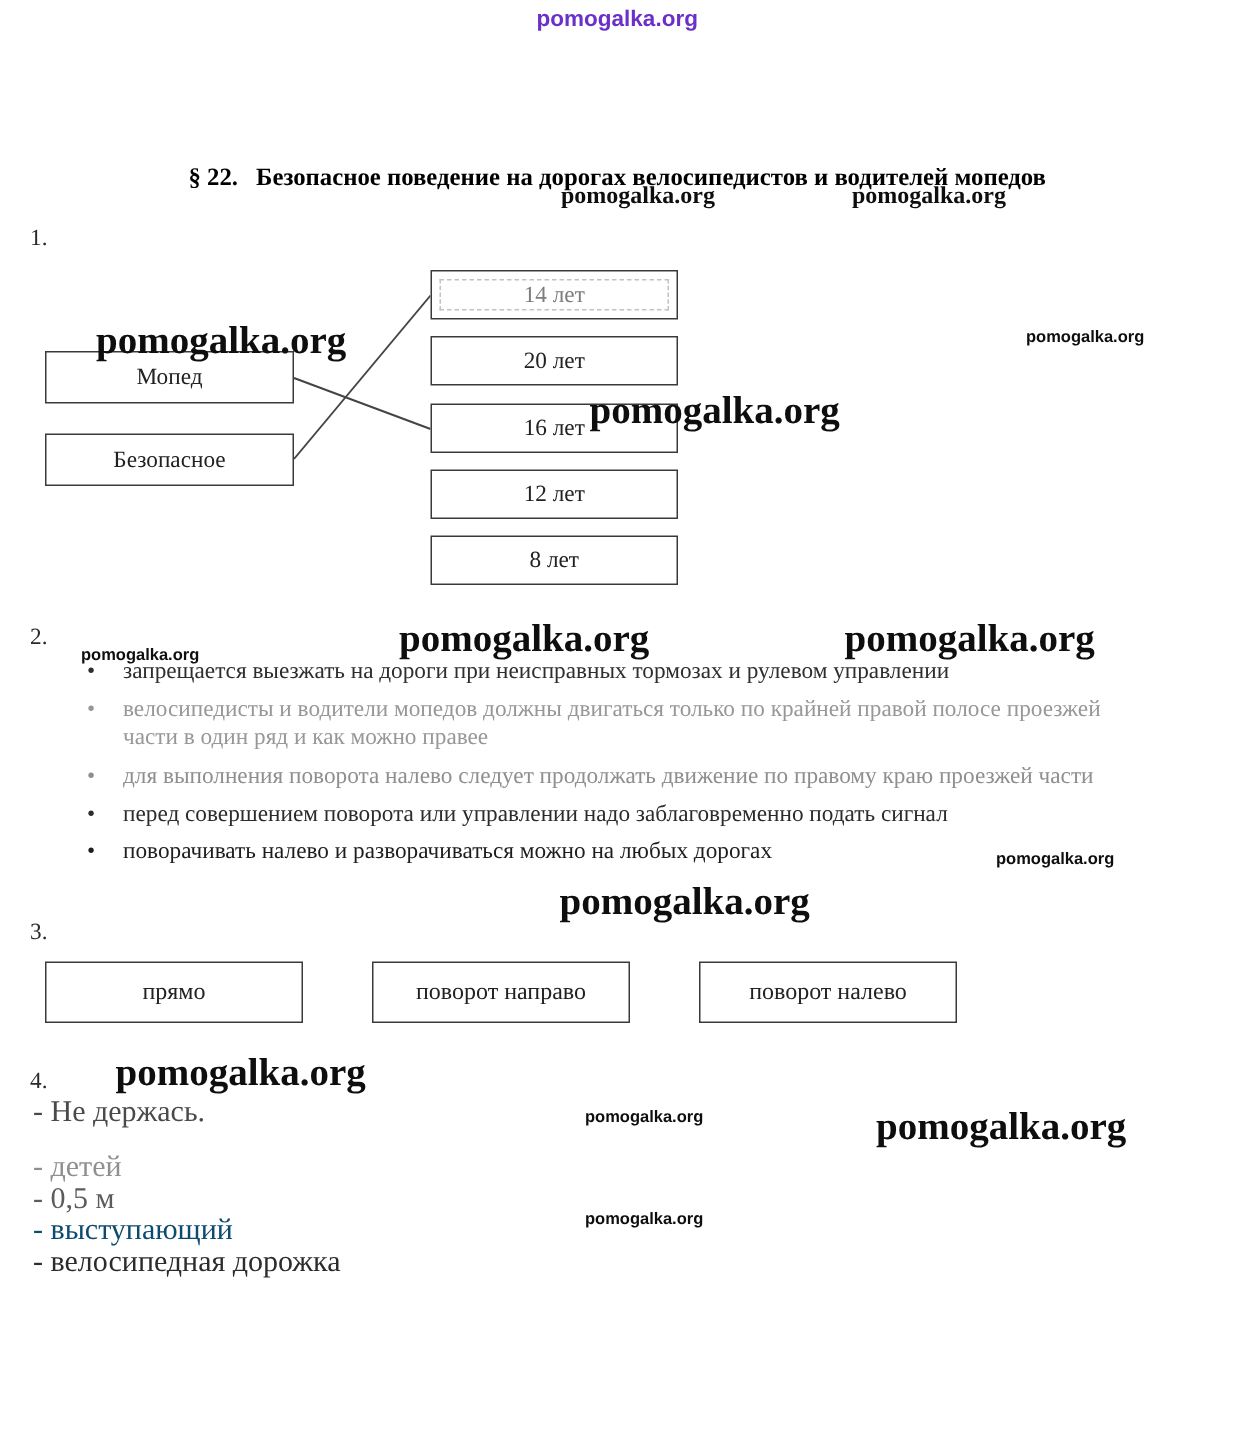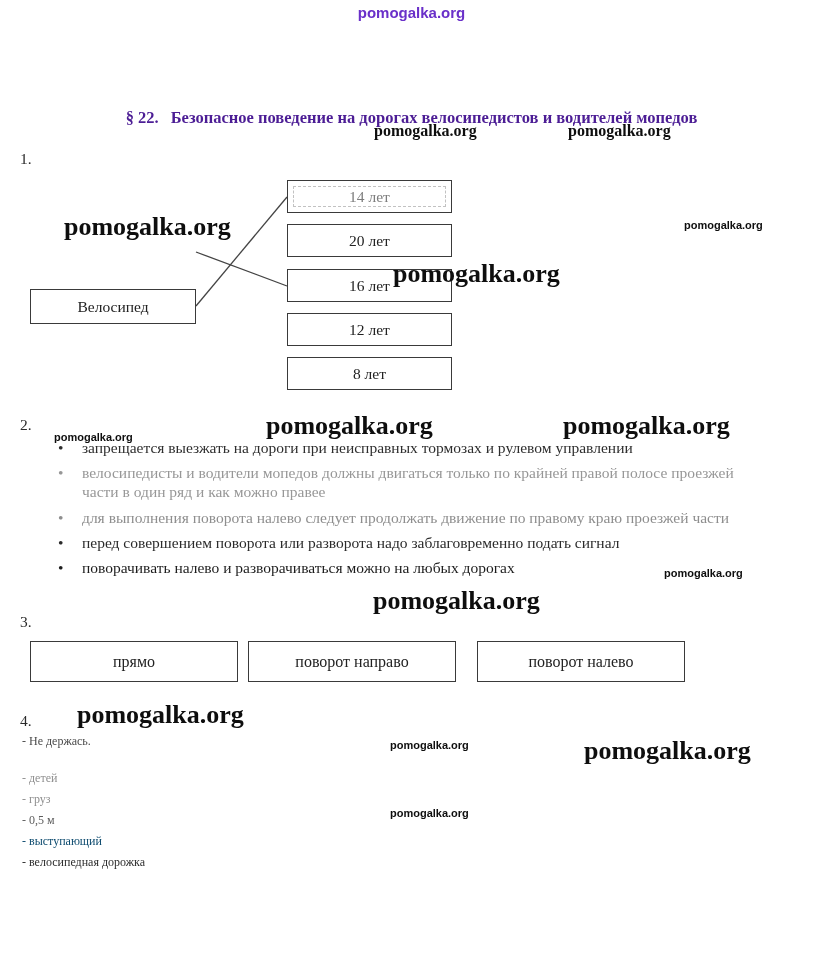--- a/index.html
+++ b/index.html
@@ -38,21 +38,21 @@
   .title-row {
     position: absolute;
     top: 108px;
     left: 0;
     width: 100%;
     display: flex;
     justify-content: center;
     gap: 12px;
     font-weight: bold;
     font-size: 16.5px;
-    color: #4c1d95;
+    color: #000000;
     z-index: 1;
   }
   
   .tasknum {
     position: absolute;
     left: 20px;
     font-size: 15.5px;
     color: #2a2a2a;
     z-index: 1;
   }
@@ -94,36 +94,36 @@
   .b0 { color: #2e2e2e; }
   .b1 { color: #979797; }
   .b2 { color: #8e8e8e; }
   .b3 { color: #2b2b2b; }
   .b4 { color: #1d1d1d; }
   
   .opt-box {
     position: absolute;
     top: 641px;
     height: 41px;
-    width: 208px;
+    width: 172px;
     border: 1.6px solid #3a3a3a;
     display: flex;
     align-items: center;
     justify-content: center;
     font-size: 16px;
     color: #222;
     background: #fff;
     z-index: 1;
   }
   
   .dash-list {
     position: absolute;
     left: 22px;
     top: 731px;
-    font-size: 12px;
+    font-size: 20px;
     line-height: 21px;
     z-index: 1;
   }
   .dash-item { margin-bottom: 0; }
   .t4-0 { color: #4a4a4a; }
   .t4-1 { color: #8f8f8f; margin-top: 16px; }
   .t4-2 { color: #8f8f8f; }
   .t4-3 { color: #5c5c5c; }
   .t4-4 { color: #0c4a6e; }
   .t4-5 { color: #2c2c2c; }
@@ -154,22 +154,25 @@
     <span>Безопасное поведение на дорогах велосипедистов и водителей мопедов</span>
   </div>
 
   <div class="tasknum" style="top:150px;">1.</div>
 
   <svg class="lines" width="823" height="959">
     <line x1="196" y1="252" x2="287" y2="286" stroke="#444" stroke-width="1.3"></line>
     <line x1="196" y1="306" x2="287" y2="197" stroke="#444" stroke-width="1.3"></line>
   </svg>
 
+  <div class="box box-left" style="top:234px;">
+    <span>Мопед</span>
+  </div>
   <div class="box box-left" style="top:289px;">
-    <span>Велосипед</span>
+    <span>Безопасное</span>
   </div>
 
   <div class="box box-right box-protected" style="top:180px;">
     <span>14 лет</span>
   </div>
   <div class="box box-right" style="top:224px;">
     <span>20 лет</span>
   </div>
   <div class="box box-right" style="top:269px;">
     <span>16 лет</span>
@@ -191,44 +194,43 @@
     <div class="bullet-item b1">
       <span class="bullet-marker">•</span>
       <span>велосипедисты и водители мопедов должны двигаться только по крайней правой полосе проезжей части в один ряд и как можно правее</span>
     </div>
     <div class="bullet-item b2">
       <span class="bullet-marker">•</span>
       <span>для выполнения поворота налево следует продолжать движение по правому краю проезжей части</span>
     </div>
     <div class="bullet-item b3">
       <span class="bullet-marker">•</span>
-      <span>перед совершением поворота или разворота надо заблаговременно подать сигнал</span>
+      <span>перед совершением поворота или управлении надо заблаговременно подать сигнал</span>
     </div>
     <div class="bullet-item b4">
       <span class="bullet-marker">•</span>
       <span>поворачивать налево и разворачиваться можно на любых дорогах</span>
     </div>
   </div>
 
   <div class="tasknum" style="top:613px;">3.</div>
 
   <div class="opt-box" style="left:30px;">
     <span>прямо</span>
   </div>
   <div class="opt-box" style="left:248px;">
     <span>поворот направо</span>
   </div>
-  <div class="opt-box" style="left:477px;">
+  <div class="opt-box" style="left:466px;">
     <span>поворот налево</span>
   </div>
 
   <div class="tasknum" style="top:712px;">4.</div>
 
   <div class="dash-list">
     <div class="dash-item t4-0">- Не держась.</div>
     <div class="dash-item t4-1">- детей</div>
-    <div class="dash-item t4-2">- груз</div>
     <div class="dash-item t4-3">- 0,5 м</div>
     <div class="dash-item t4-4">- выступающий</div>
     <div class="dash-item t4-5">- велосипедная дорожка</div>
   </div>
 
 </div>
 
 </body></html>

